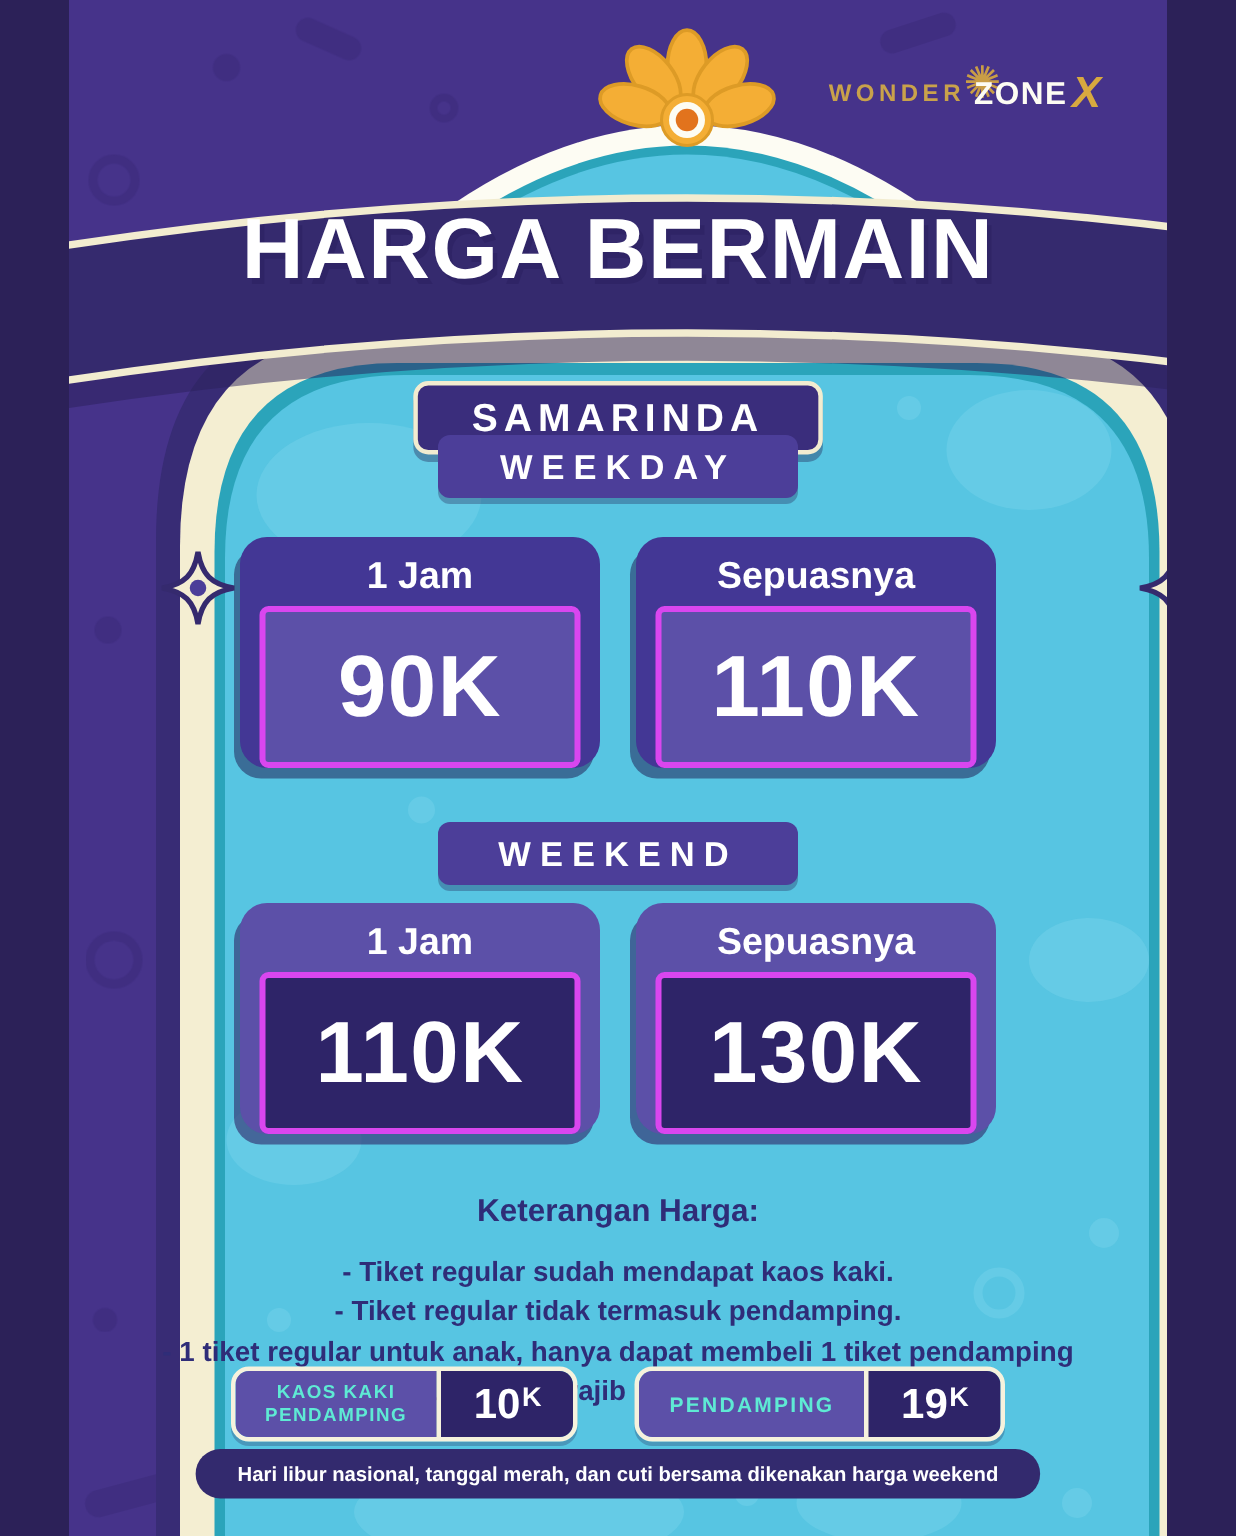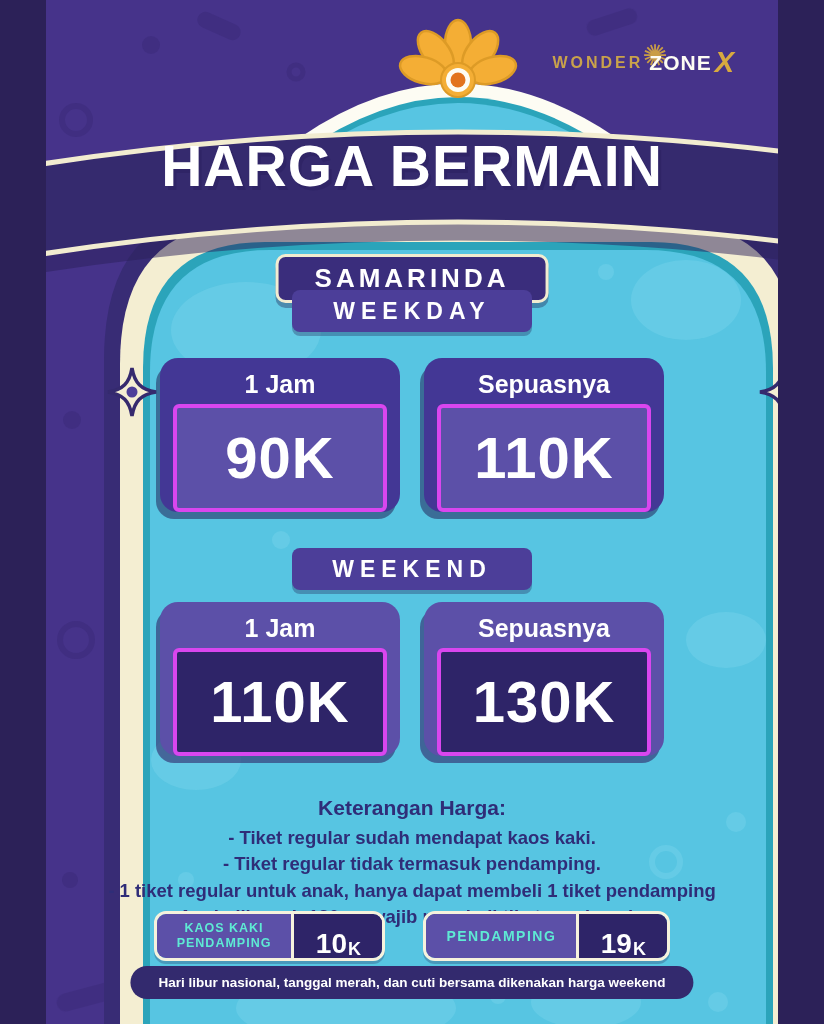--- a/index.html
+++ b/index.html
@@ -58,36 +58,36 @@
     display:flex;align-items:center;justify-content:center;
   }
   .price-card.dark .price-box{background:#5c50a8;}
   .price-card.light .price-box{background:#2e2468;}
   .price-text{font-size:58px;font-weight:800;color:#fff;letter-spacing:1px;line-height:1;}
 
   .notes{
     top:796px;left:50%;transform:translateX(-50%);width:700px;
     text-align:center;color:#2f2d78;
   }
-  .notes-title{font-size:21px;font-weight:800;margin-bottom:5px;}
+  .notes-title{font-size:21px;font-weight:800;margin-bottom:15px;}
   .note-line{font-size:18.5px;font-weight:700;line-height:1.42;}
 
   .addons{top:911px;left:0;right:0;display:flex;justify-content:center;gap:38px;}
   .addon{
     display:flex;border:3px solid #f6f2dd;border-radius:12px;overflow:hidden;height:44px;
     box-shadow:0 3px 0 rgba(30,20,70,.25);
   }
   .addon-label{
     background:#5c50a8;color:#5eead4;display:flex;flex-direction:column;
     justify-content:center;align-items:center;padding:0 20px;font-weight:800;
   }
   .addon-label .l-sm{font-size:12.5px;line-height:1.2;letter-spacing:1px;}
   .addon-label .l-md{font-size:14px;letter-spacing:1.5px;}
   .addon-price{
-    background:#2e2468;color:#fff;display:flex;align-items:flex-end;justify-content:center;
+    background:#2e2468;color:#fff;display:flex;align-items:flex-start;justify-content:center;
     padding:8px 16px 0;border-left:3px solid #f6f2dd;font-weight:800;min-width:56px;
   }
   .addon-price .num{font-size:28px;line-height:1;}
   .addon-price .unit{font-size:18px;line-height:1;margin-left:1px;}
 
   .footer-bar{
     top:966px;left:50%;transform:translateX(-50%);
     background:#332a6e;color:#fff;border-radius:18px;
     padding:9px 28px;font-size:13.5px;font-weight:700;white-space:nowrap;
   }

